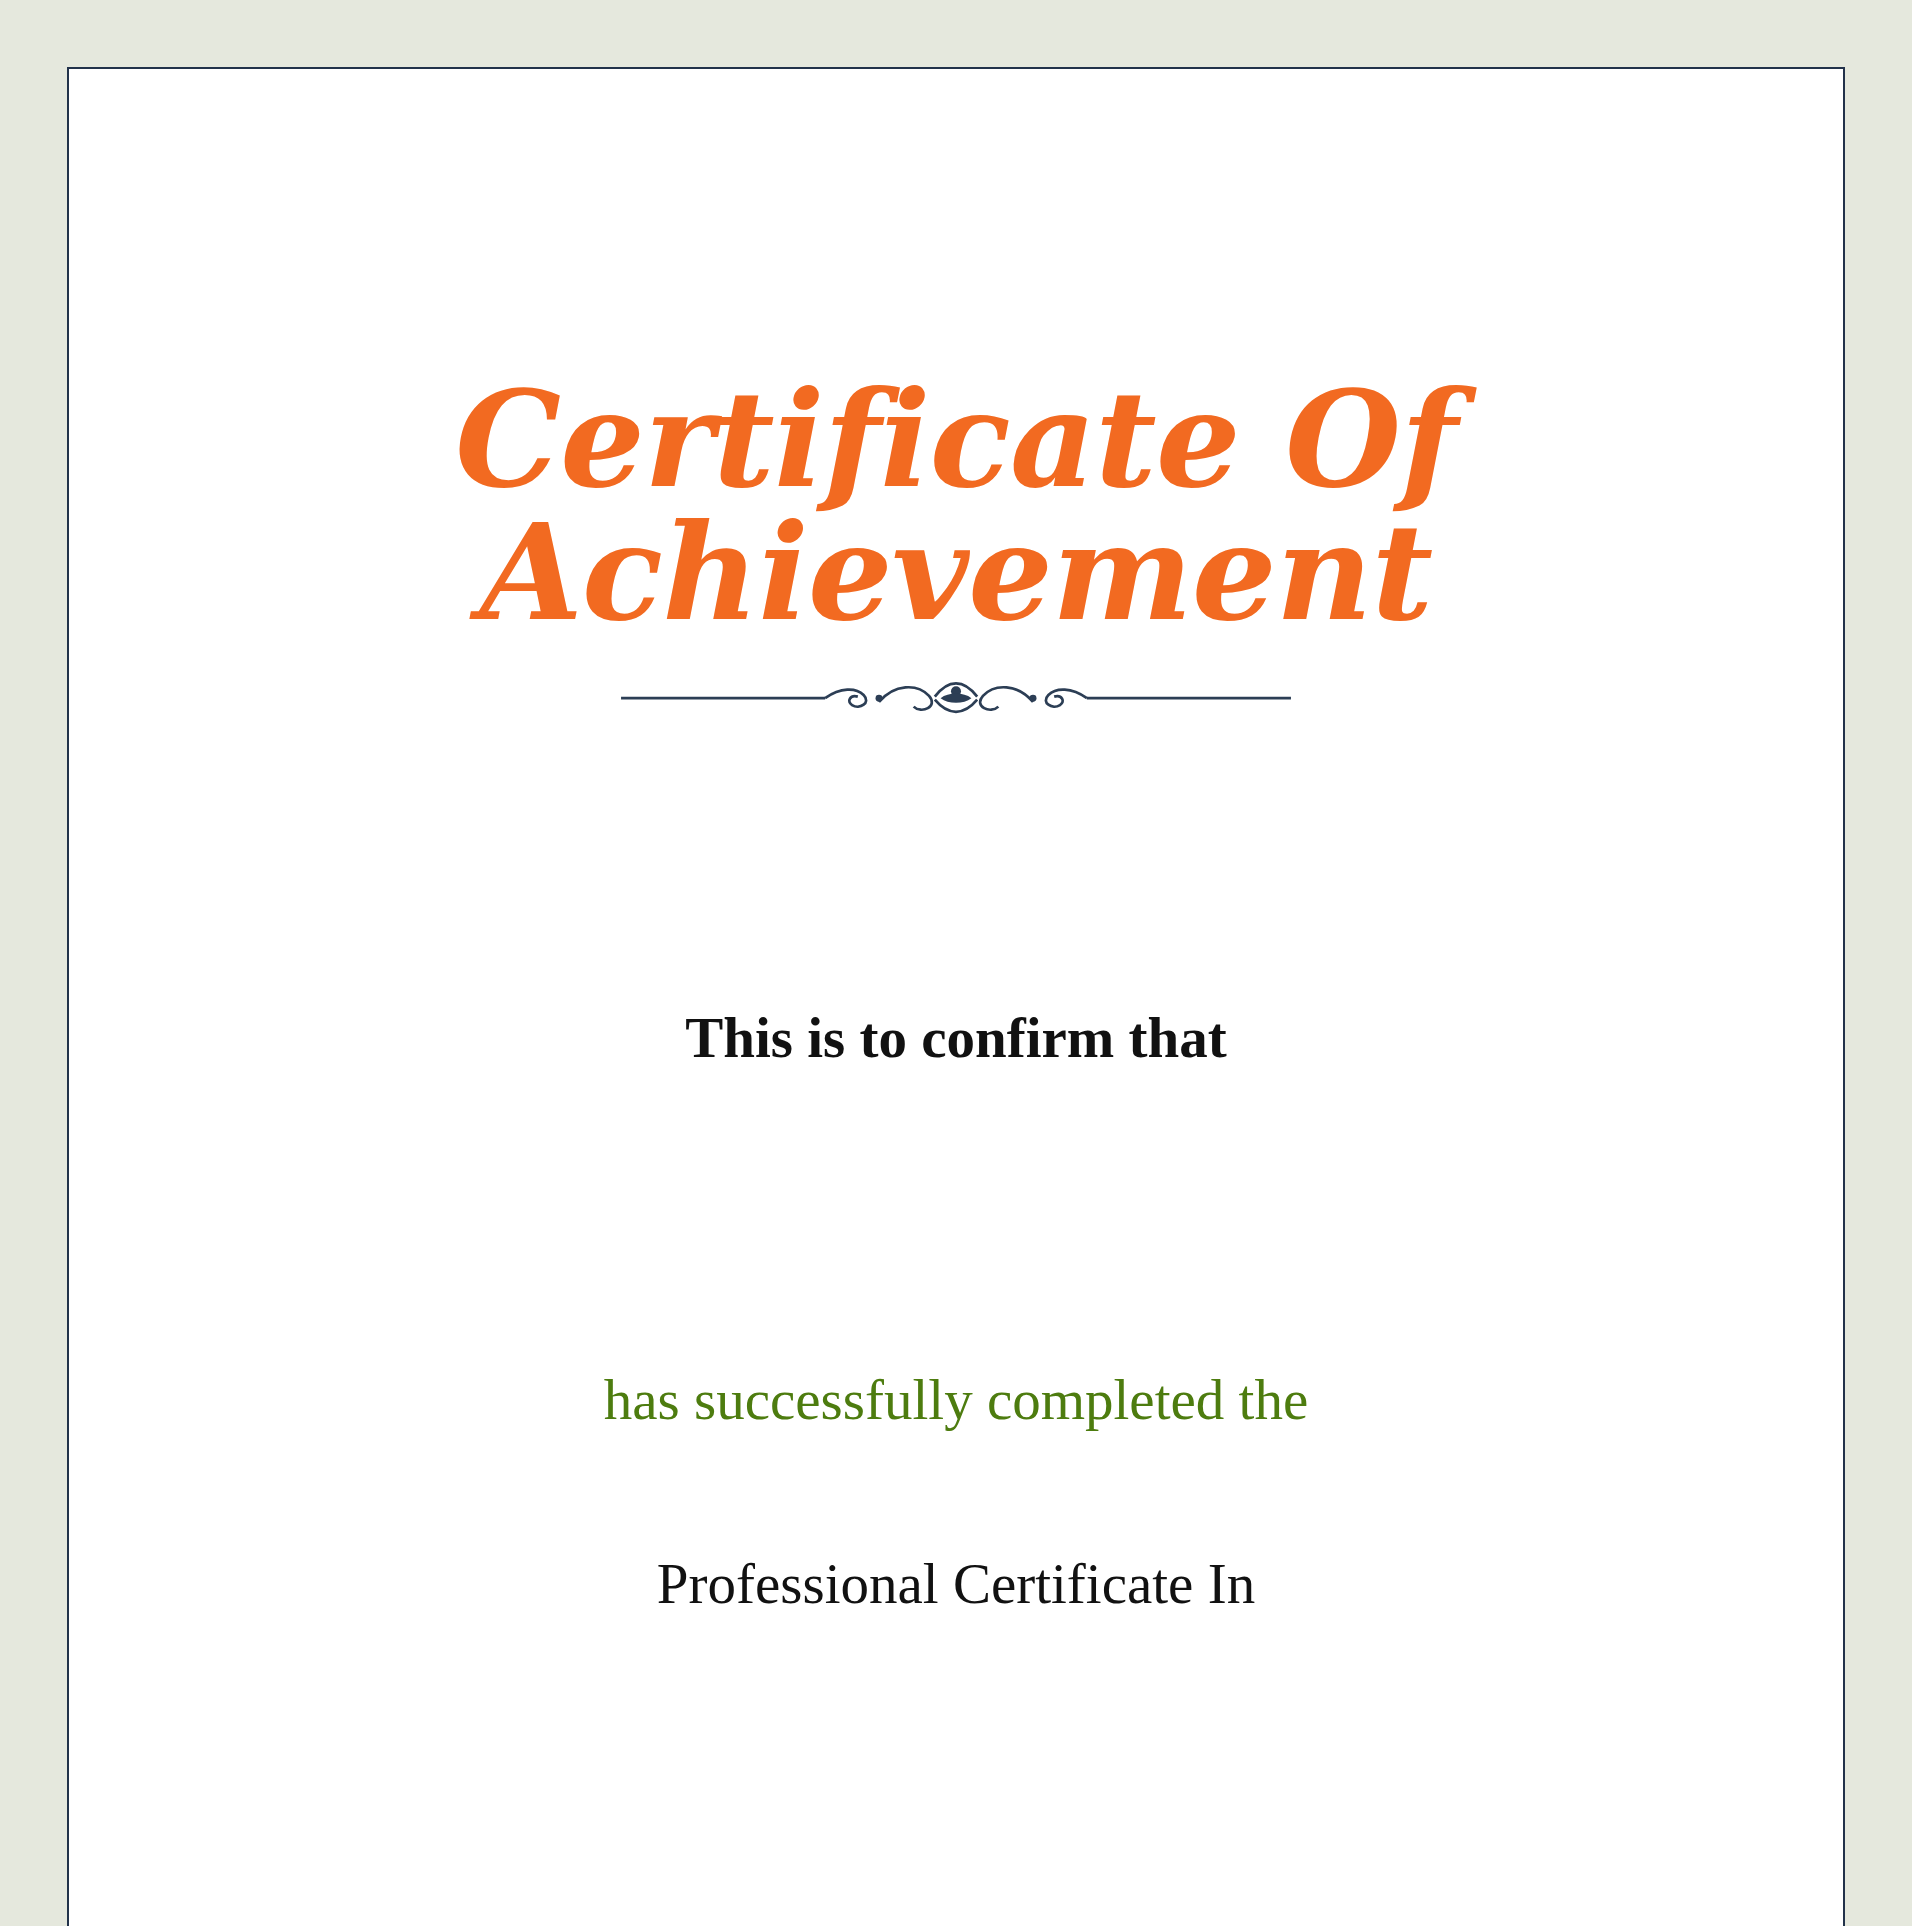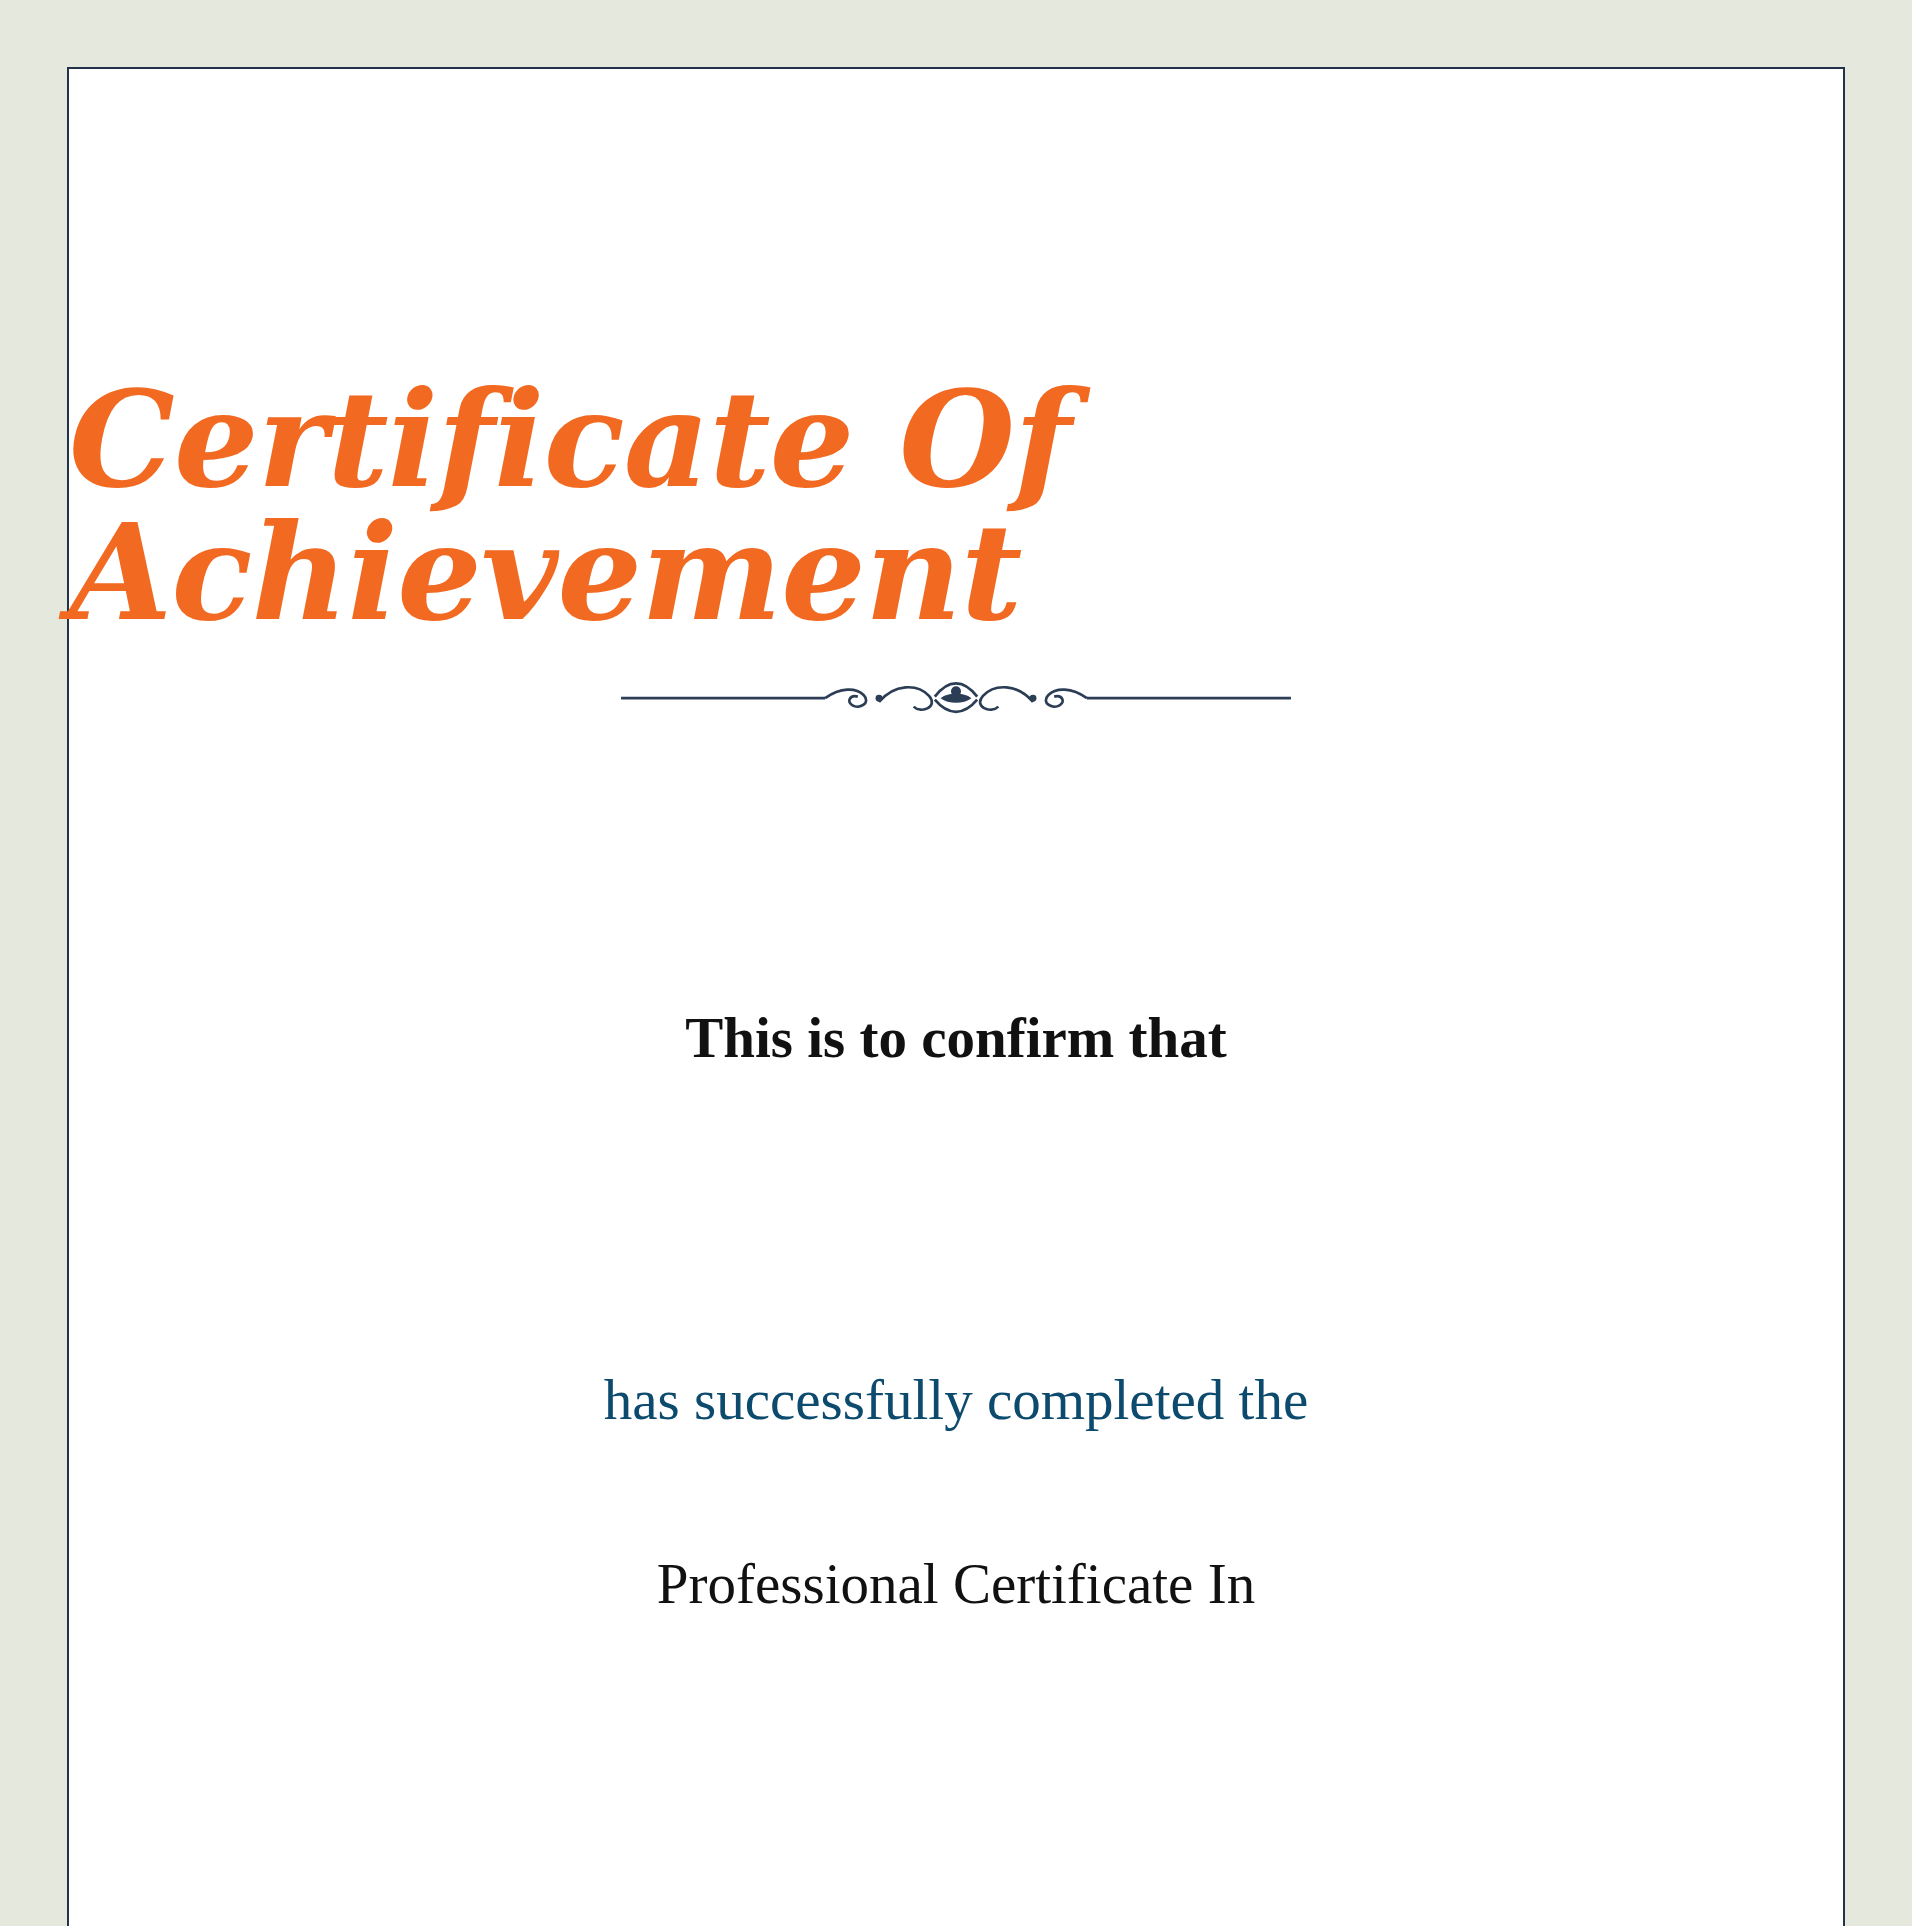--- a/index.html
+++ b/index.html
@@ -28,20 +28,21 @@
     border: 2.3px solid #22324a;
     box-sizing: border-box;
   }
 
   
   .title {
     position: absolute;
     left: 0;
     right: 0;
     top: 304px;
+    text-align: center;
     font-family: "DejaVu Serif", serif;
     font-style: italic;
     font-weight: 700;
     font-size: 133px;
     line-height: 1;
     color: #f26a21;
     letter-spacing: -0.8px;
   }
 
   
@@ -68,21 +69,21 @@
     font-size: 57px;
     font-weight: bold;
   }
   .line-student {
     top: 1117px;
     font-size: 57px;
   }
   .line-completed {
     top: 1298px;
     font-size: 57px;
-    color: #0c4a6e;
+    color: #4d7c0f;
   }
   .line-course-prefix {
     top: 1475px;
     font-size: 57px;
     margin-top: 7px;
   }
   .line-course-name {
     top: 1653px;
     font-size: 57px;
   }

